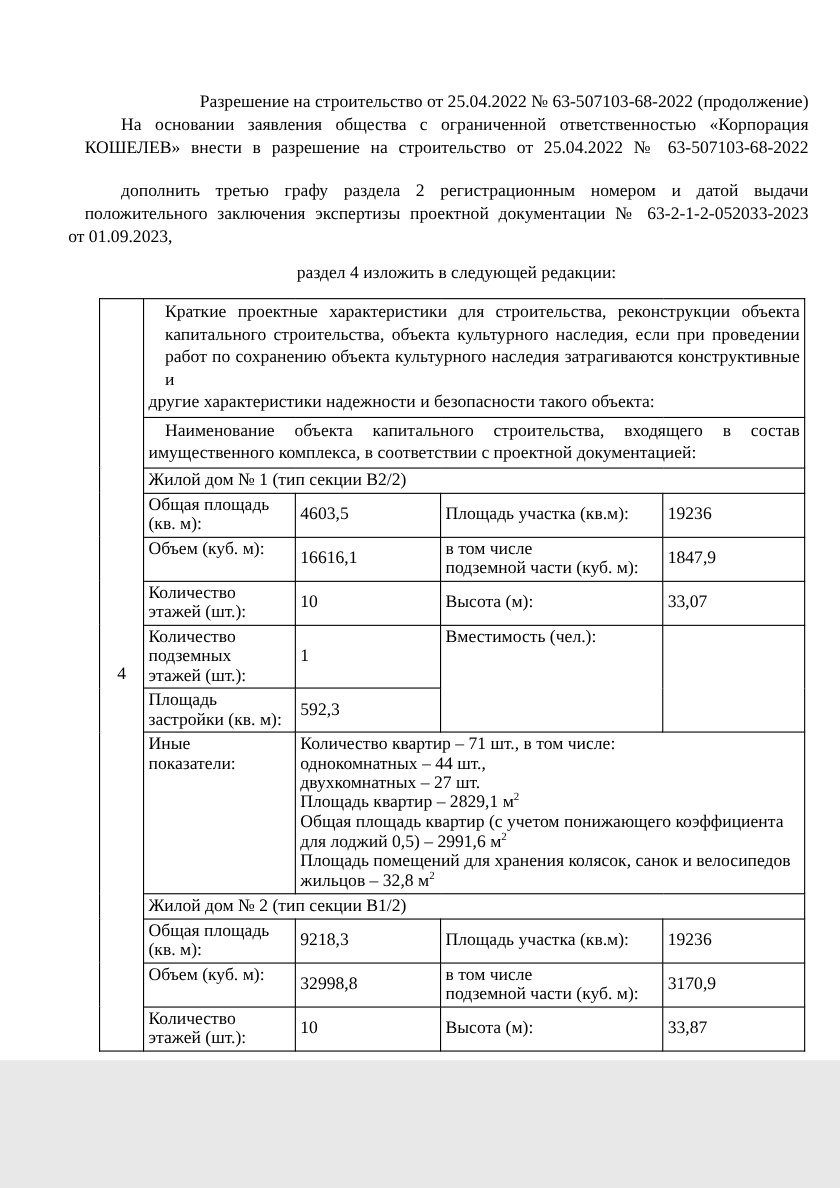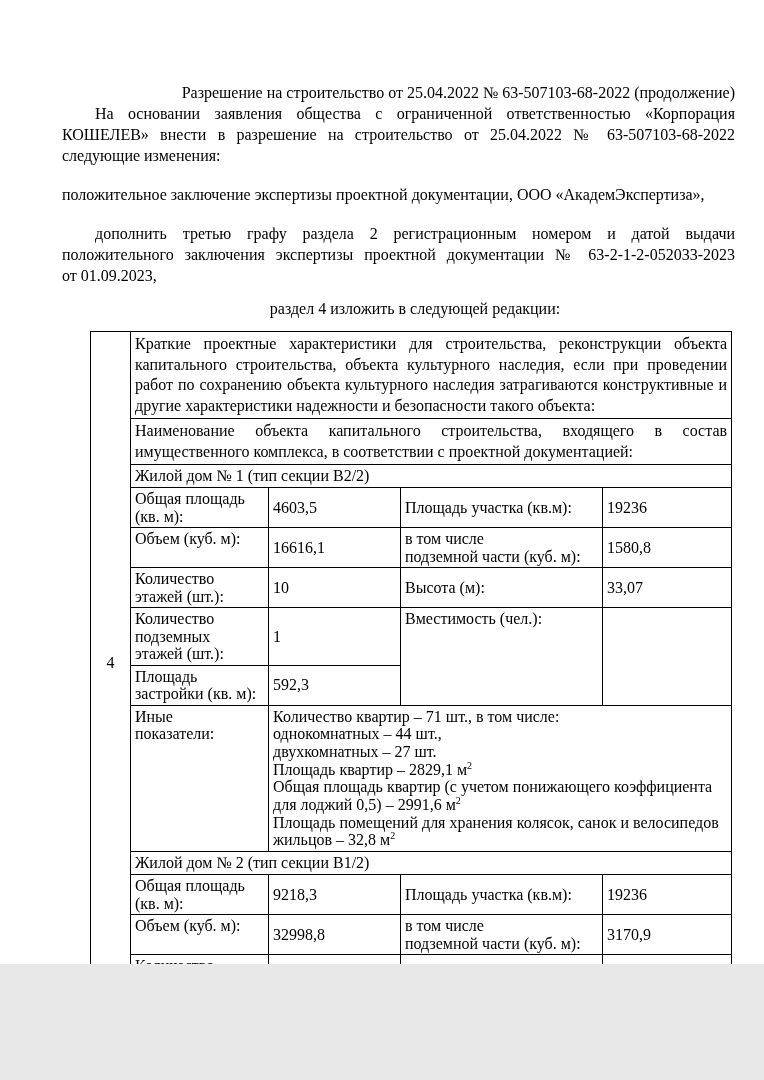--- a/index.html
+++ b/index.html
@@ -6,21 +6,21 @@
   html, body { background: #e8e8e8; }
   .page {
     width: 764px; height: 964px; background: #ffffff; color: #000;
     font-family: "Liberation Serif", serif; font-size: 16px;
     padding: 82px 29px 0 62px; position: relative; overflow: hidden;
     margin: 0 auto;
   }
   .hdr { text-align: right; line-height: 21px; }
   .par { margin-top: 18px; }
   .ln { line-height: 21px; }
-  .jst { text-align: justify; text-align-last: justify; }
+  .jst { text-align: justify; text-align-last: justify; margin-left: 15px; }
   .ind { text-indent: 33px; text-align: center; }
   table.permit {
     border-collapse: collapse; table-layout: fixed;
     width: 641px; margin: 12px 0 0 28px;
   }
   table.permit td { border: 1px solid #000; padding: 2px 4px; vertical-align: middle; }
   col.c0 { width: 40px; } col.c1 { width: 138px; } col.c2 { width: 132px; }
   col.c3 { width: 202px; } col.c4 { width: 129px; }
   .cell-num { text-align: center; vertical-align: top; padding-top: 2px; }
   .cell-title { vertical-align: top; padding: 2px 5px; }
@@ -37,25 +37,23 @@
 </head>
 <body>
 
 <div class="page">
 
   <div class="hdr">Разрешение на строительство от 25.04.2022 № 63-507103-68-2022 (продолжение)</div>
 
   <div class="par" style="margin-top:0">
       <div class="ln jst ind">На основании заявления общества с ограниченной ответственностью «Корпорация</div>
       <div class="ln jst">КОШЕЛЕВ» внести в разрешение на строительство от 25.04.2022 № 63-507103-68-2022</div>
-      <div class="ln">следующие изменения:</div>
     </div>
 
   <div class="par">
-      <div class="ln">положительное заключение экспертизы проектной документации, ООО «АкадемЭкспертиза»,</div>
     </div>
 
   <div class="par">
       <div class="ln jst ind">дополнить третью графу раздела 2 регистрационным номером и датой выдачи</div>
       <div class="ln jst">положительного заключения экспертизы проектной документации № 63-2-1-2-052033-2023</div>
       <div class="ln">от 01.09.2023,</div>
     </div>
 
   <div class="par" style="margin-top:12px">
       <div class="ln ind">раздел 4 изложить в следующей редакции:</div>
@@ -93,21 +91,21 @@
 (кв. м):</td>
         <td class="val">4603,5</td>
         <td class="lbl">Площадь участка (кв.м):</td>
         <td class="val">19236</td>
       </tr>
       <tr>
         <td class="lbl top">Объем (куб. м):</td>
         <td class="val">16616,1</td>
         <td class="lbl">в том числе
 подземной части (куб. м):</td>
-        <td class="val">1580,8</td>
+        <td class="val">1847,9</td>
       </tr>
       <tr>
         <td class="lbl">Количество
 этажей (шт.):</td>
         <td class="val">10</td>
         <td class="lbl">Высота (м):</td>
         <td class="val">33,07</td>
       </tr>
       <tr>
         <td class="lbl">Количество

